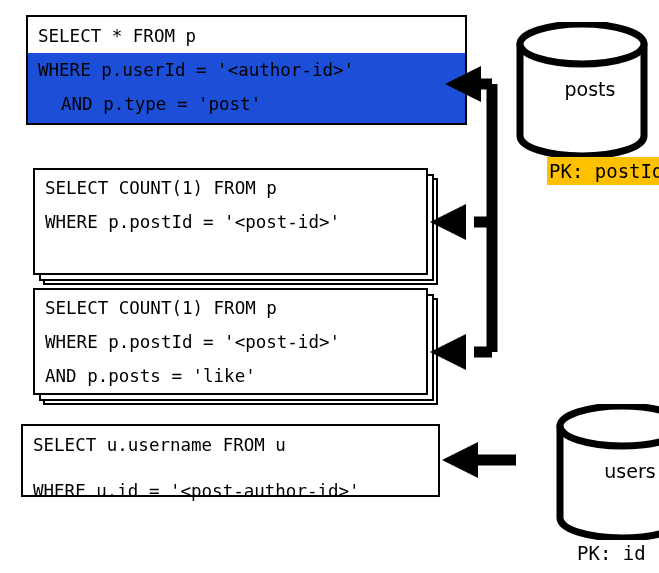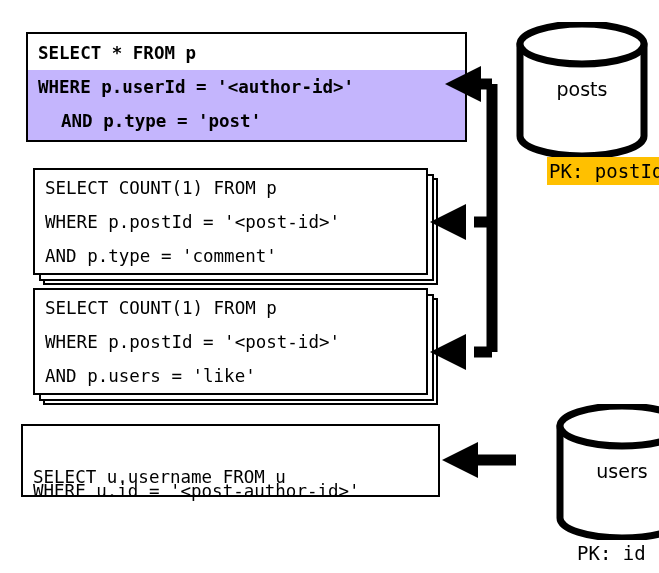--- a/index.html
+++ b/index.html
@@ -47,26 +47,26 @@
     font-family: "DejaVu Sans Mono", monospace;
     font-size: 17.5px;
     line-height: 34px;
     height: 34px;
     color: #000000;
     white-space: pre;
     padding-left: 10px;
     background: transparent;
     letter-spacing: 0px;
   }
-  .code-line.hl { background: #c4b5fd; }
+  .code-line.hl { background: #1d4ed8; }
 
   
   #box-main {
-    left: 26px;  top: 32px;
-    width: 441px; height: 110px; font-weight: bold;
+    left: 26px;  top: 15px;
+    width: 441px; height: 110px;
   }
   #box-main .code-line:nth-of-type(1) { top: 2px; }
   #box-main .code-line:nth-of-type(2) { top: 36px; }
   #box-main .code-line:nth-of-type(3) { top: 70px; height: 36px; padding-left: 33px; }
 
   
   #stack-a-l2 { left: 43px; top: 178px; width: 395px; height: 107px; }
   #stack-a-l1 { left: 39px; top: 174px; width: 395px; height: 107px; }
   #box-a      { left: 33px; top: 168px; width: 395px; height: 107px; }
 
@@ -80,35 +80,36 @@
   #box-a .code-line:nth-of-type(2),
   #box-b .code-line:nth-of-type(2) { top: 35px; }
   #box-a .code-line:nth-of-type(3),
   #box-b .code-line:nth-of-type(3) { top: 69px; }
 
   
   #box-users {
     left: 21px; top: 424px;
     width: 419px; height: 73px;
   }
-  #box-users .code-line:nth-of-type(1) { top: 2px; margin-top: 32px; }
+  #box-users .code-line:nth-of-type(1) { top: 2px; }
   #box-users .code-line:nth-of-type(2) { top: 48px; }
 
   
   .cylinder {
     position: absolute;
     z-index: 4;
   }
   .cyl-label {
     position: absolute;
     width: 100%;
     text-align: center;
     font-family: "DejaVu Sans", sans-serif;
     font-size: 19px;
     color: #000000;
+    padding-left: 8px;
   }
   #cyl-posts { left: 516px; top: 22px; width: 132px; height: 136px; }
   #cyl-posts .cyl-label { top: 56px; }
   #cyl-users { left: 516px; top: 404px; width: 132px; height: 136px; margin-left: 40px; }
   #cyl-users .cyl-label { top: 56px; }
 
   .pk-label {
     position: absolute;
     font-family: "DejaVu Sans Mono", monospace;
     font-size: 19px;
@@ -146,29 +147,28 @@
     <div class="code-line">SELECT * FROM p</div>
     <div class="code-line hl">WHERE p.userId = '&lt;author-id&gt;'</div>
     <div class="code-line hl">AND p.type = 'post'</div>
   </div>
 
   <div class="stack-shadow layer2" id="stack-a-l2"></div>
   <div class="stack-shadow" id="stack-a-l1"></div>
   <div class="query-box" id="box-a">
     <div class="code-line">SELECT COUNT(1) FROM p</div>
     <div class="code-line">WHERE p.postId = '&lt;post-id&gt;'</div>
-    <div class="code-line">AND p.type = 'comment'</div>
   </div>
 
   <div class="stack-shadow layer2" id="stack-b-l2"></div>
   <div class="stack-shadow" id="stack-b-l1"></div>
   <div class="query-box" id="box-b">
     <div class="code-line">SELECT COUNT(1) FROM p</div>
     <div class="code-line">WHERE p.postId = '&lt;post-id&gt;'</div>
-    <div class="code-line">AND p.users = 'like'</div>
+    <div class="code-line">AND p.posts = 'like'</div>
   </div>
 
   <div class="query-box" id="box-users">
     <div class="code-line">SELECT u.username FROM u</div>
     <div class="code-line">WHERE u.id = '&lt;post-author-id&gt;'</div>
   </div>
 
   <div class="cylinder" id="cyl-posts">
     <svg width="132" height="136" viewBox="0 0 132 136">
       <path d="M4,22 L4,114 A62,20 0 0 0 128,114 L128,22" fill="#ffffff" stroke="#000000" stroke-width="7" stroke-linecap="round"></path>

